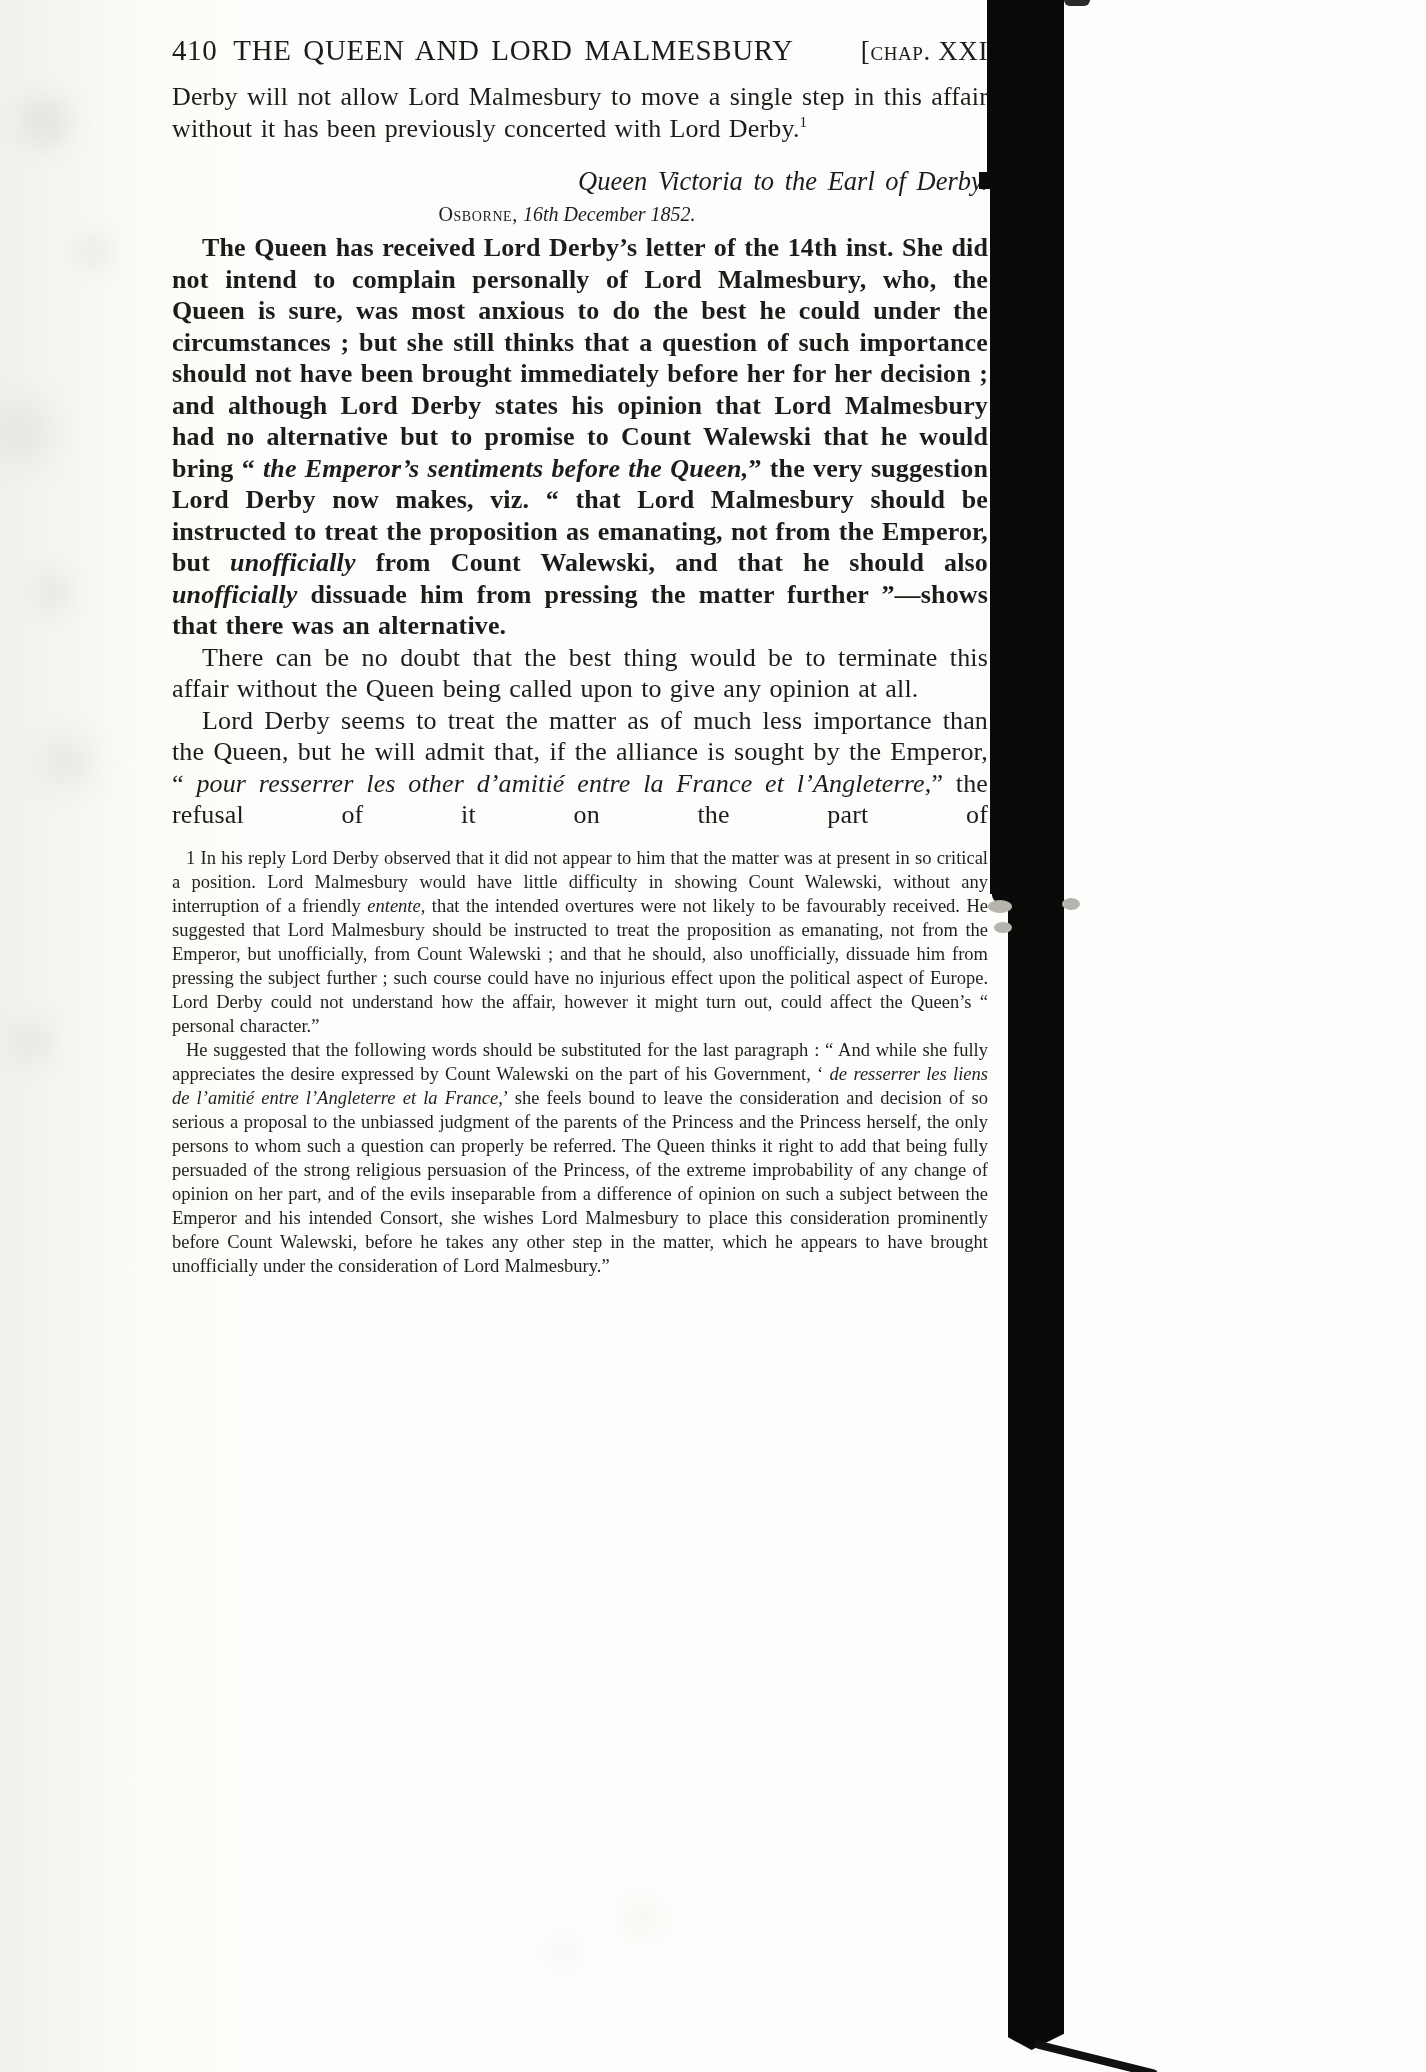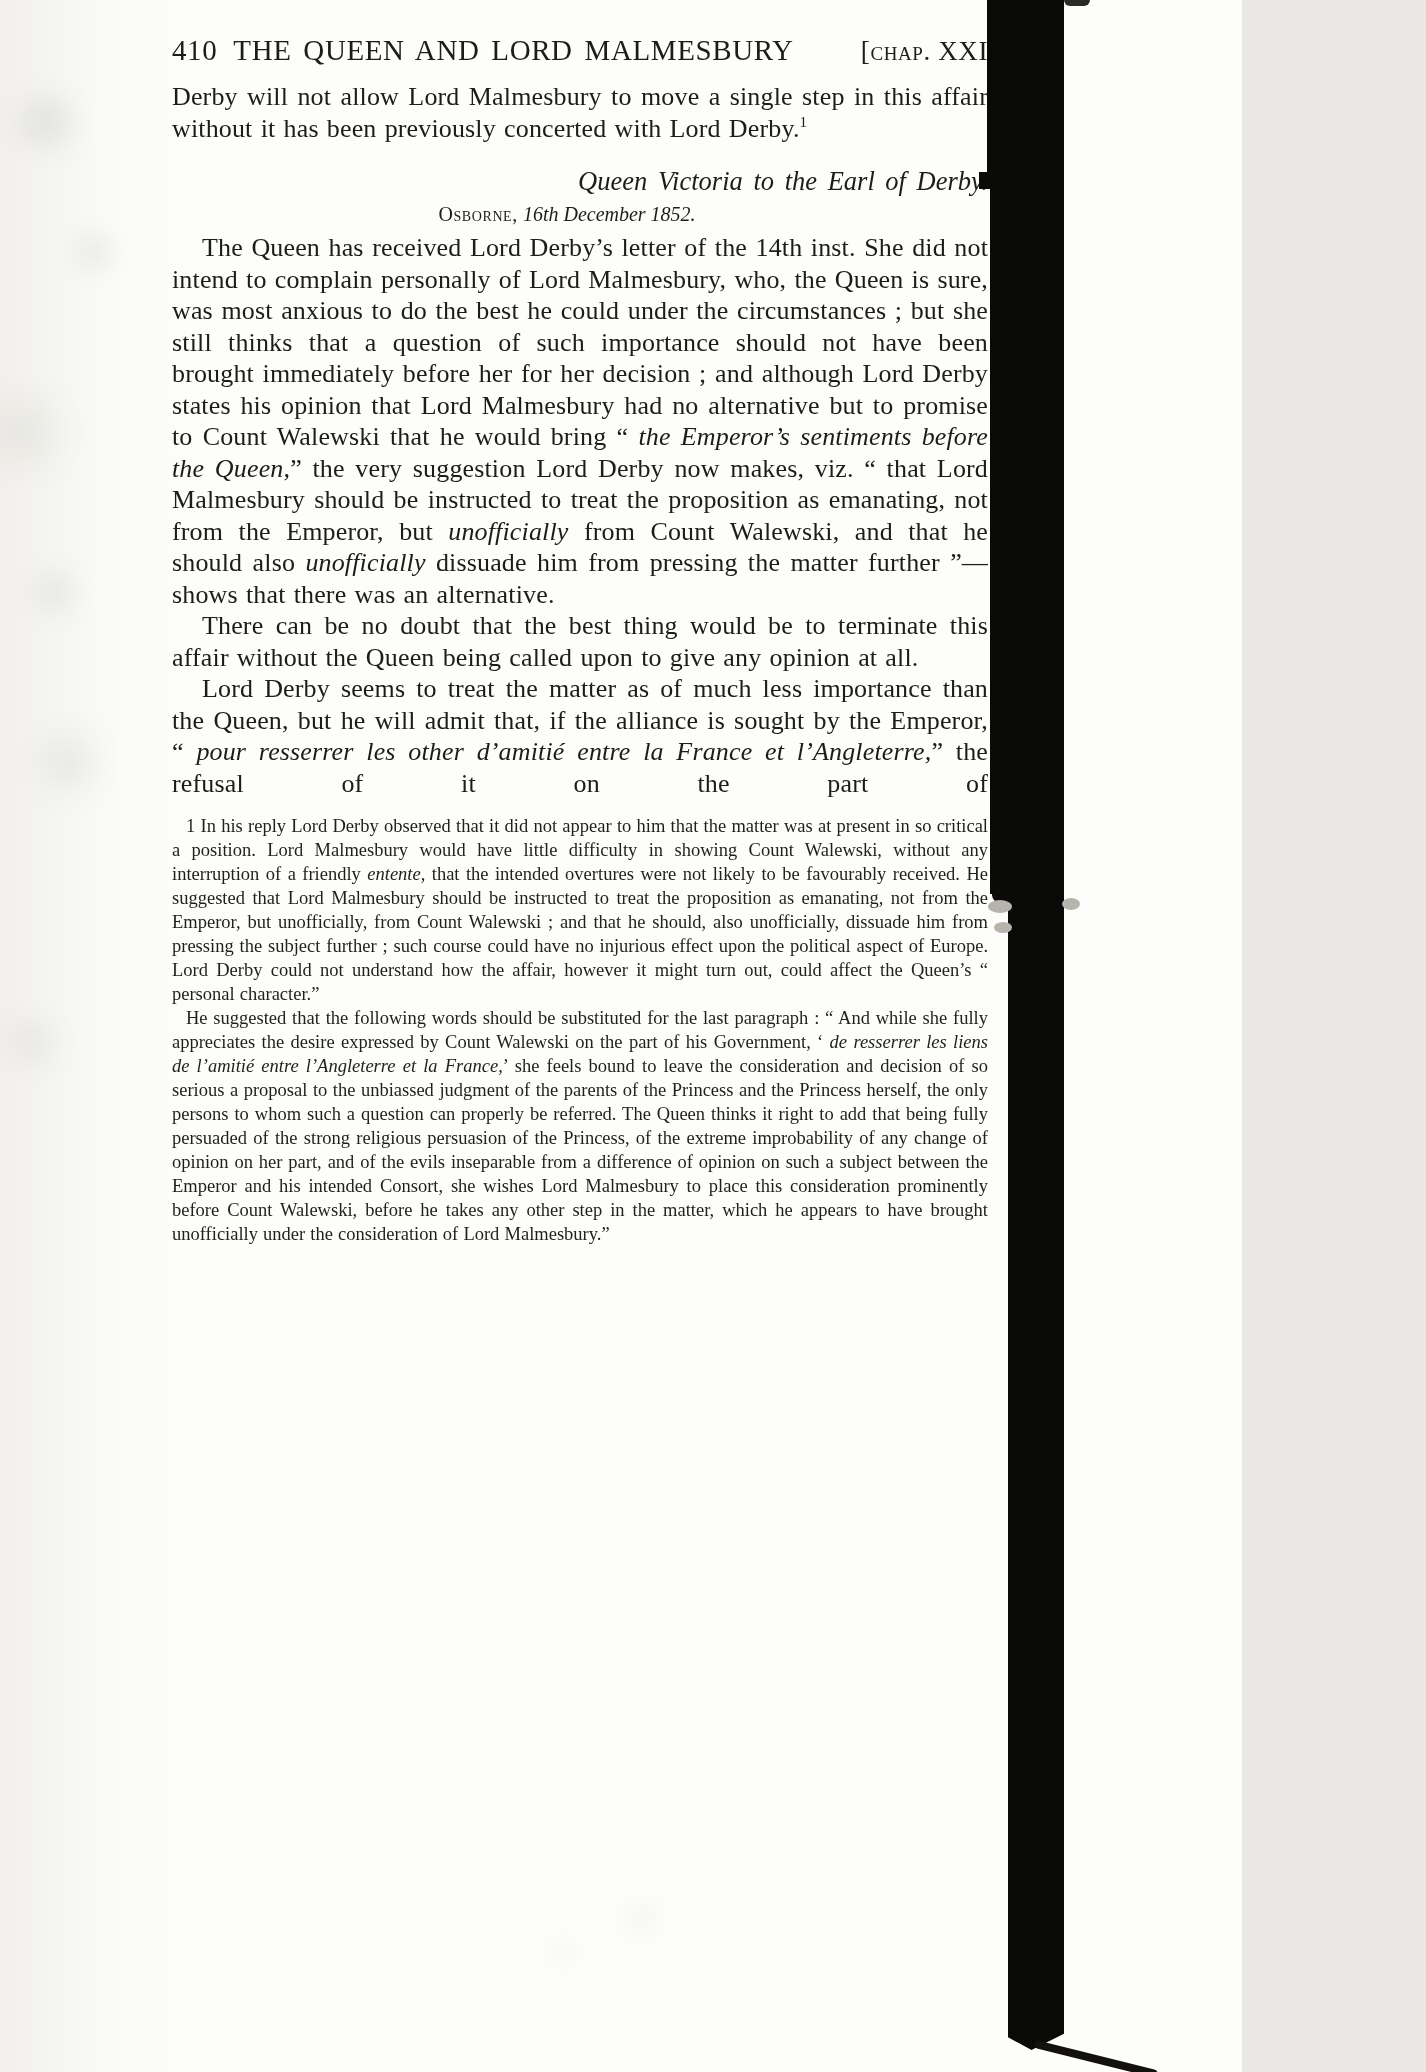--- a/index.html
+++ b/index.html
@@ -1,21 +1,21 @@
 <!DOCTYPE html>
 <html style="--ink: #1d1c1a; --paper: #fdfdfb; --band: #090908;"><head>
 <meta charset="utf-8">
 <style>
   * { margin: 0; padding: 0; box-sizing: border-box; }
   html, body { width: 1426px; height: 2072px; }
   body { font-family: "Liberation Serif", serif; background: #e9e8e4; }
 
   .page {
     position: relative;
-    width: 1242px; height: 2072px;
+    width: 1426px; height: 2072px;
     background: linear-gradient(90deg, #f1f0ec 0%, #fbfbf8 10%, #fdfdfb 18%, #fdfdfb 100%);
     overflow: hidden;
     color: var(--ink, #1d1c1a);
   }
 
   .content { position: absolute; left: 172px; top: 34px; width: 816px; }
 
   .running-header {
     display: flex; align-items: baseline;
     font-size: 29px; letter-spacing: 0.6px; white-space: nowrap;
@@ -41,21 +41,21 @@
     word-spacing: 4px;
   }
   .dateline {
     margin-top: 3px; padding-right: 26px;
     text-align: center; font-size: 20px; line-height: 26px;
   }
   .smallcaps { font-variant: small-caps; letter-spacing: 0.6px; }
   .italic { font-style: italic; }
   sup { font-size: 0.58em; vertical-align: super; line-height: 0; }
 
-  .para-space { margin-top: 5px; }
+  .para-space { margin-top: 5px; font-weight: bold; }
 
   .footnote { margin-top: 15px; font-size: 18.5px; line-height: 24px; color: #201f1d; }
   .fn-para { text-align: justify; text-indent: 14px; word-spacing: 0.5px; }
 
   
   .scan-band { position: absolute; background: var(--band, #090908); }
   .band-top  { left: 987px; top: 0;     width: 77px; height: 188px; }
   .band-mid  { left: 990px; top: 184px; width: 74px; height: 710px; }
   .band-low  {
     left: 1008px; top: 888px; width: 56px; height: 1162px;

